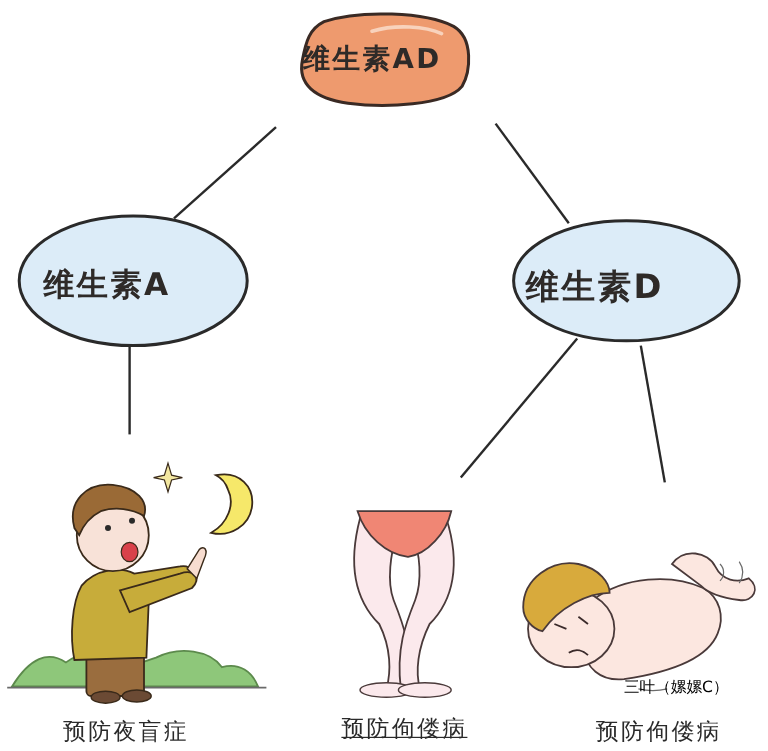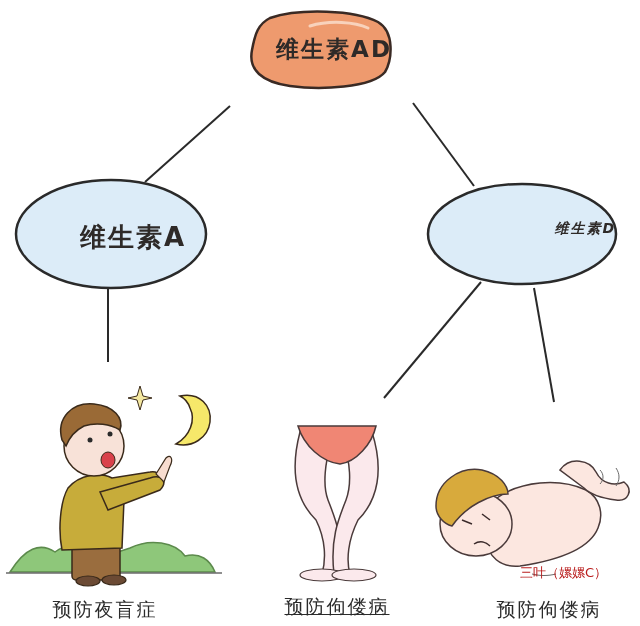--- a/index.html
+++ b/index.html
@@ -1,23 +1,23 @@
 <!DOCTYPE html>
 <html><head>
   <meta charset="utf-8">
   <style>
     html, body { margin: 0; padding: 0; background: #ffffff; }
     body { width: 640px; height: 626px; position: relative; overflow: hidden;
            font-family: "DejaVu Sans", sans-serif; }
     .canvas { position: absolute; left: 0; top: 0; width: 640px; height: 626px; }
-    .node-label { position: absolute; font-weight: bold; color: #2e2a28; text-align: right;
+    .node-label { position: absolute; font-weight: bold; color: #2e2a28; text-align: left;
                   letter-spacing: 2px; white-space: nowrap; }
     .caption { position: absolute; font-size: 19px; color: #2a2a2a; text-align: center;
                letter-spacing: 2px; white-space: nowrap; }
-    .watermark { position: absolute; font-size: 13px; color: #b91c1c; white-space: nowrap; }
+    .watermark { position: absolute; font-size: 13px; color: #000000; white-space: nowrap; }
   </style>
 </head>
 <body>
 
 <svg class="canvas" viewBox="0 0 640 626" xmlns="http://www.w3.org/2000/svg">
 
   <g stroke="#2a2a2a" stroke-width="2" fill="none">
     <line x1="230" y1="106" x2="145" y2="182"></line>
     <line x1="413" y1="103" x2="474" y2="186"></line>
     <line x1="108" y1="287" x2="108" y2="362"></line>
@@ -72,19 +72,19 @@
     <path d="M436 506 C436 482 460 466 482 470 C500 474 508 486 508 494 C490 494 466 506 452 526 C444 524 436 516 436 506 Z" fill="#d8aa3c" stroke="#4a3a3a" stroke-width="1.5"></path>
     <path d="M462 520 L472 524" stroke="#3a2a2a" stroke-width="1.5"></path>
     <path d="M482 514 L490 520" stroke="#3a2a2a" stroke-width="1.5"></path>
     <path d="M474 544 C480 540 486 542 490 546" stroke="#3a2a2a" stroke-width="1.5" fill="none"></path>
     <path d="M600 470 C604 474 604 480 600 484 M616 468 C620 474 620 480 616 486 M532 574 C540 576 548 576 556 574" stroke="#6a6a6a" stroke-width="1" fill="none"></path>
   </g>
 </svg>
 
 <div class="node-label" style="left:252px; top:34px; width:140px; font-size:23px;">维生素AD</div>
 <div class="node-label" style="left:36px; top:220px; width:150px; font-size:26px;">维生素A</div>
-<div class="node-label" style="left:468px; top:220px; width:148px; font-size:14px;font-style:italic;">维生素D</div>
+<div class="node-label" style="left:438px; top:220px; width:148px; font-size:28px;">维生素D</div>
 
 <div class="caption" style="left:30px; top:597px; width:150px;">预防夜盲症</div>
 <div class="caption" style="left:262px; top:594px; width:150px;text-decoration:underline;">预防佝偻病</div>
 <div class="caption" style="left:464px; top:597px; width:170px;">预防佝偻病</div>
 
 <div class="watermark" style="left:520px; top:564px;">三叶（嫘嫘C）</div>
 
 </body></html>

